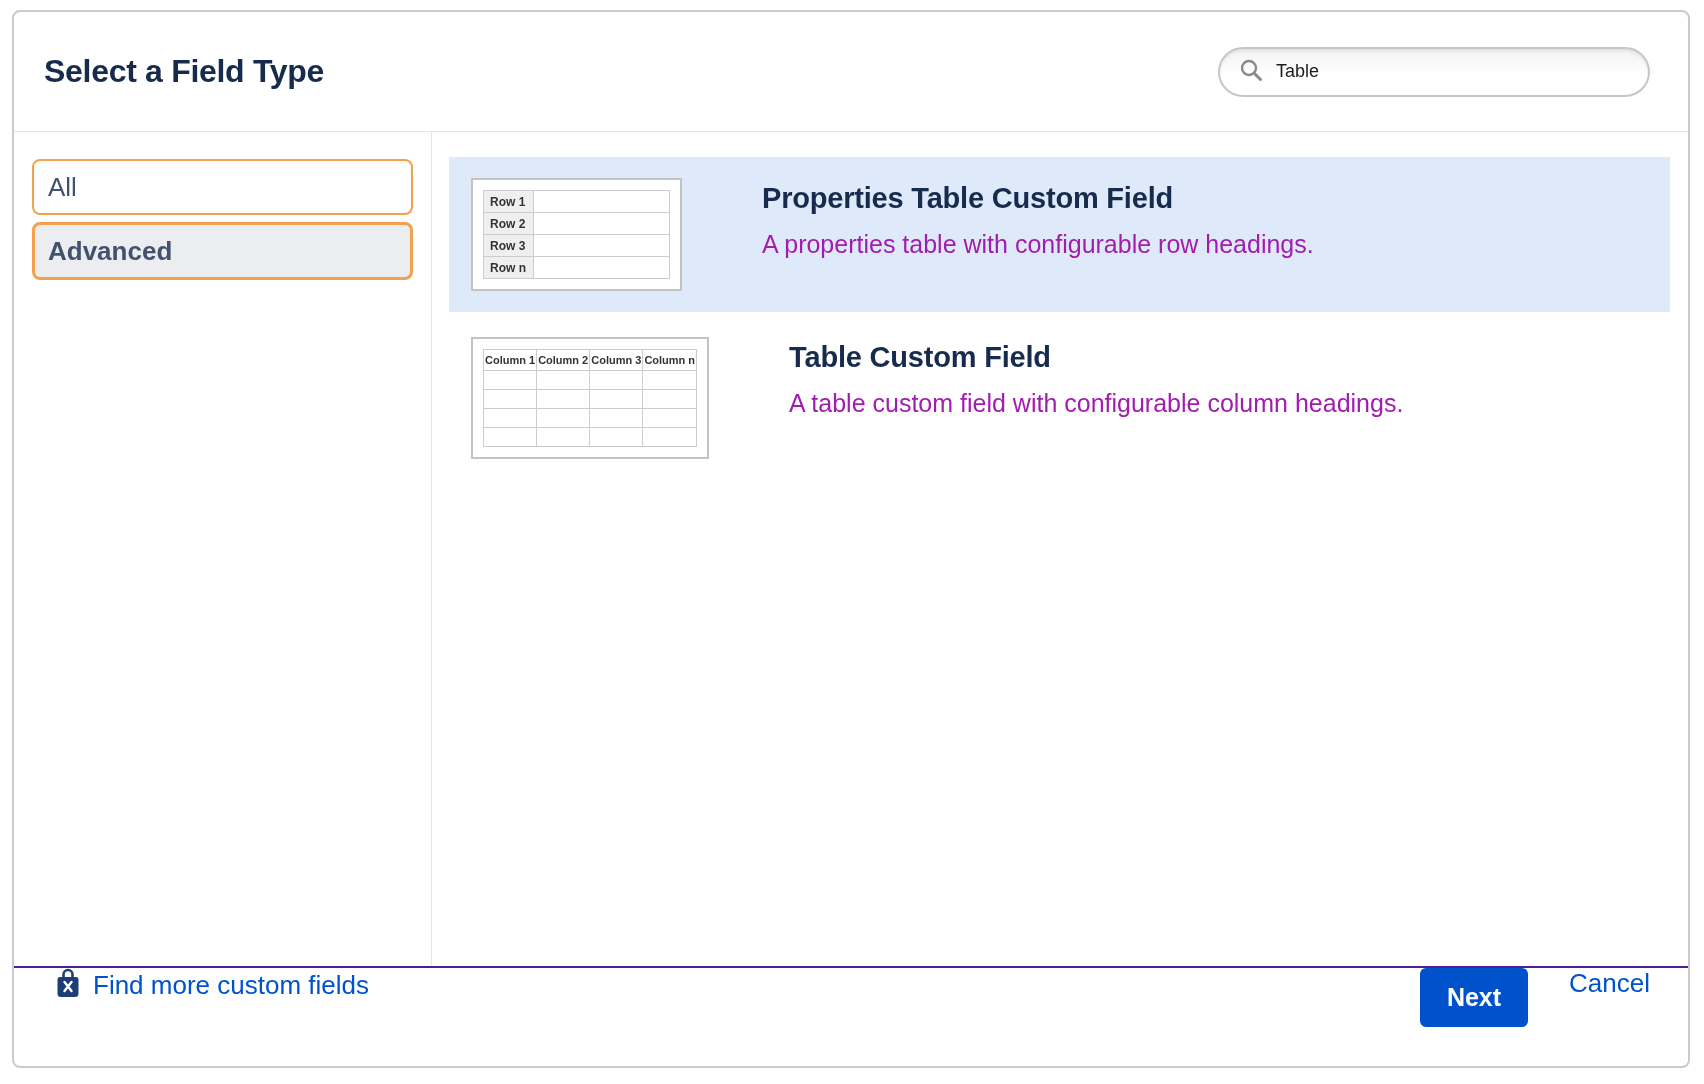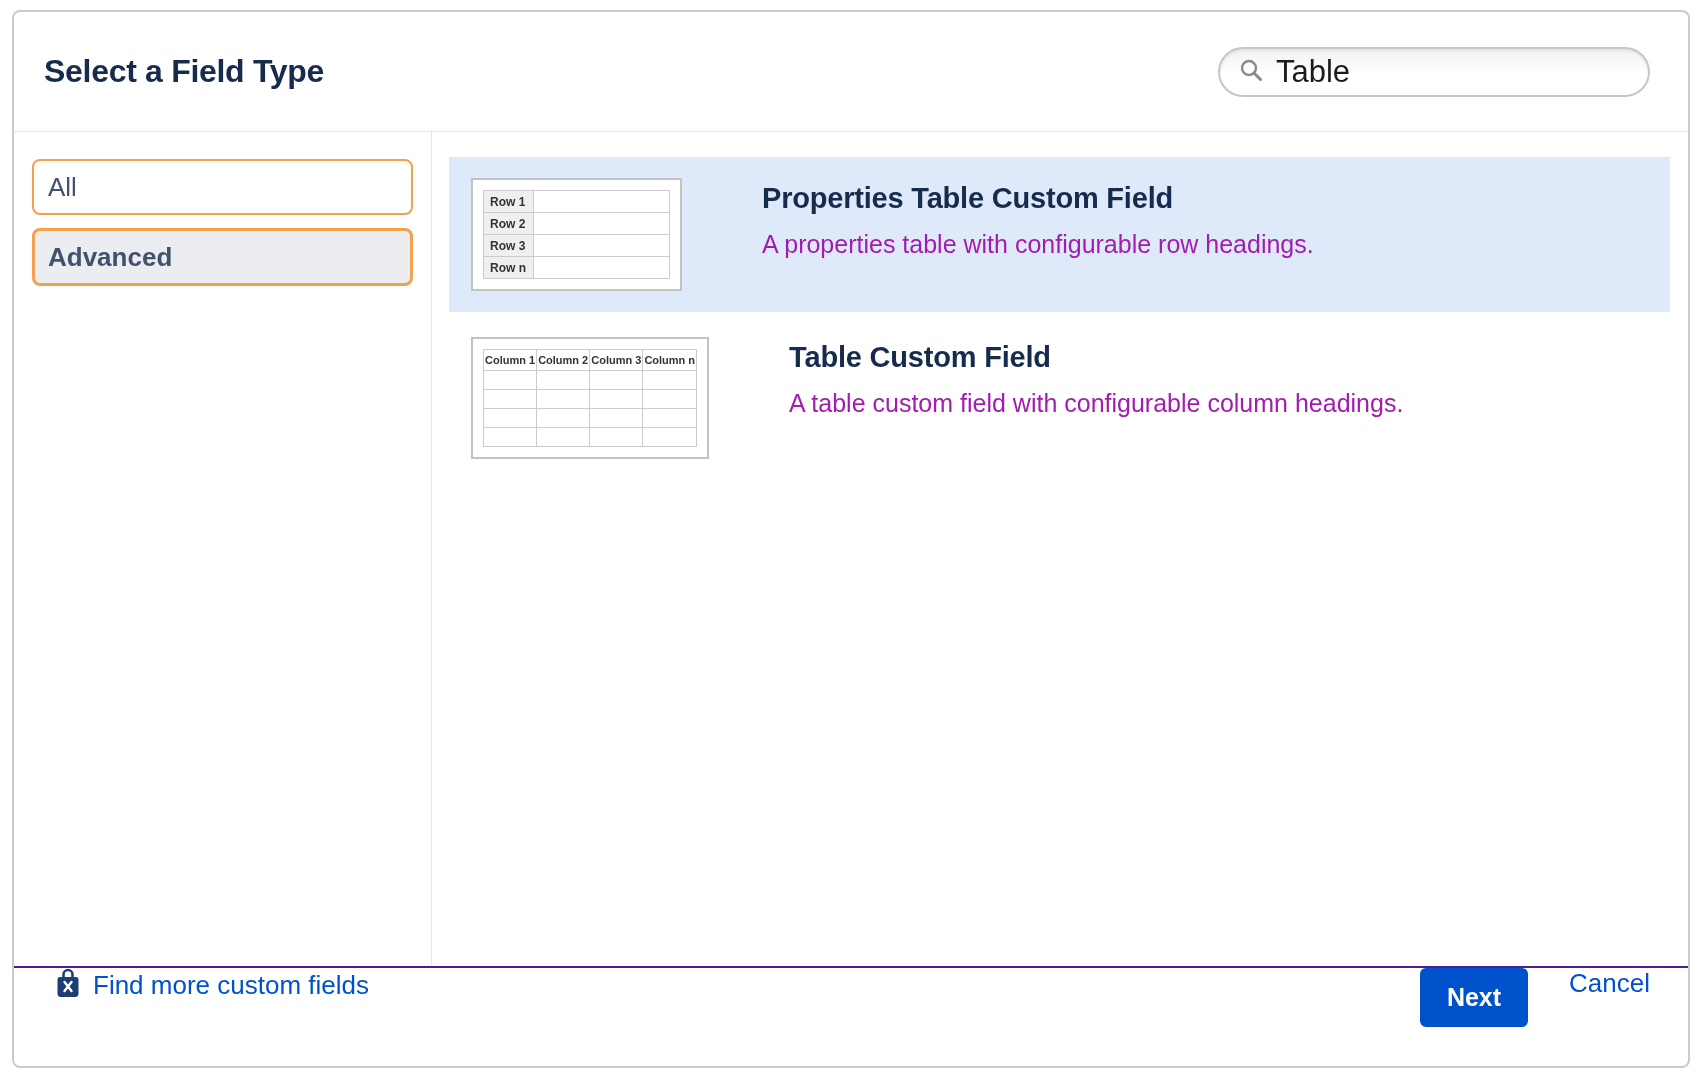--- a/index.html
+++ b/index.html
@@ -22,31 +22,31 @@
   .dlg-title { font-size: 32px; font-weight: bold; color: #172B4D; letter-spacing: -0.3px; }
   .search-pill {
     width: 432px; height: 50px; border: 2px solid #c6c6c6; border-radius: 26px;
     background: linear-gradient(#f2f2f2, #ffffff 55%);
     box-shadow: inset 0 2px 3px rgba(0,0,0,0.07);
     display: flex; align-items: center; padding: 0 18px;
   }
   .search-pill svg { flex: 0 0 auto; margin-right: 12px; }
   .search-input {
     flex: 1; border: none; outline: none; background: transparent;
-    font-size: 31px; color: #1c1c1c; font-family: "Liberation Sans", sans-serif;
+    font-size: 18px; color: #1c1c1c; font-family: "Liberation Sans", sans-serif;
   }
 
   
   .dlg-body { flex: 1 1 auto; display: flex; min-height: 0; }
 
   .sidebar { width: 418px; flex: 0 0 418px; border-right: 1px solid #e3e5e8;
     padding: 27px 18px 0 18px; }
   .filter {
     font-size: 26px; color: #42526E; border: 2px solid transparent;
-    border-radius: 8px; padding: 12px 14px; margin-bottom: 13px; cursor: pointer;
+    border-radius: 8px; padding: 12px 14px; margin-bottom: 7px; cursor: pointer;
     line-height: 28px;
   }
   .filter.focused { border-color: #F2A14E; background: #fff; }
   .filter.selected { border: 3px solid #F2A14E; background: #ECEDF1;
     font-weight: bold; padding: 12px 13px; }
 
   .main { flex: 1 1 auto; padding: 25px 18px 0 17px; }
 
   .field-item { display: flex; align-items: flex-start;
     padding: 21px 20px 21px 22px; margin-bottom: 4px; cursor: pointer; }

